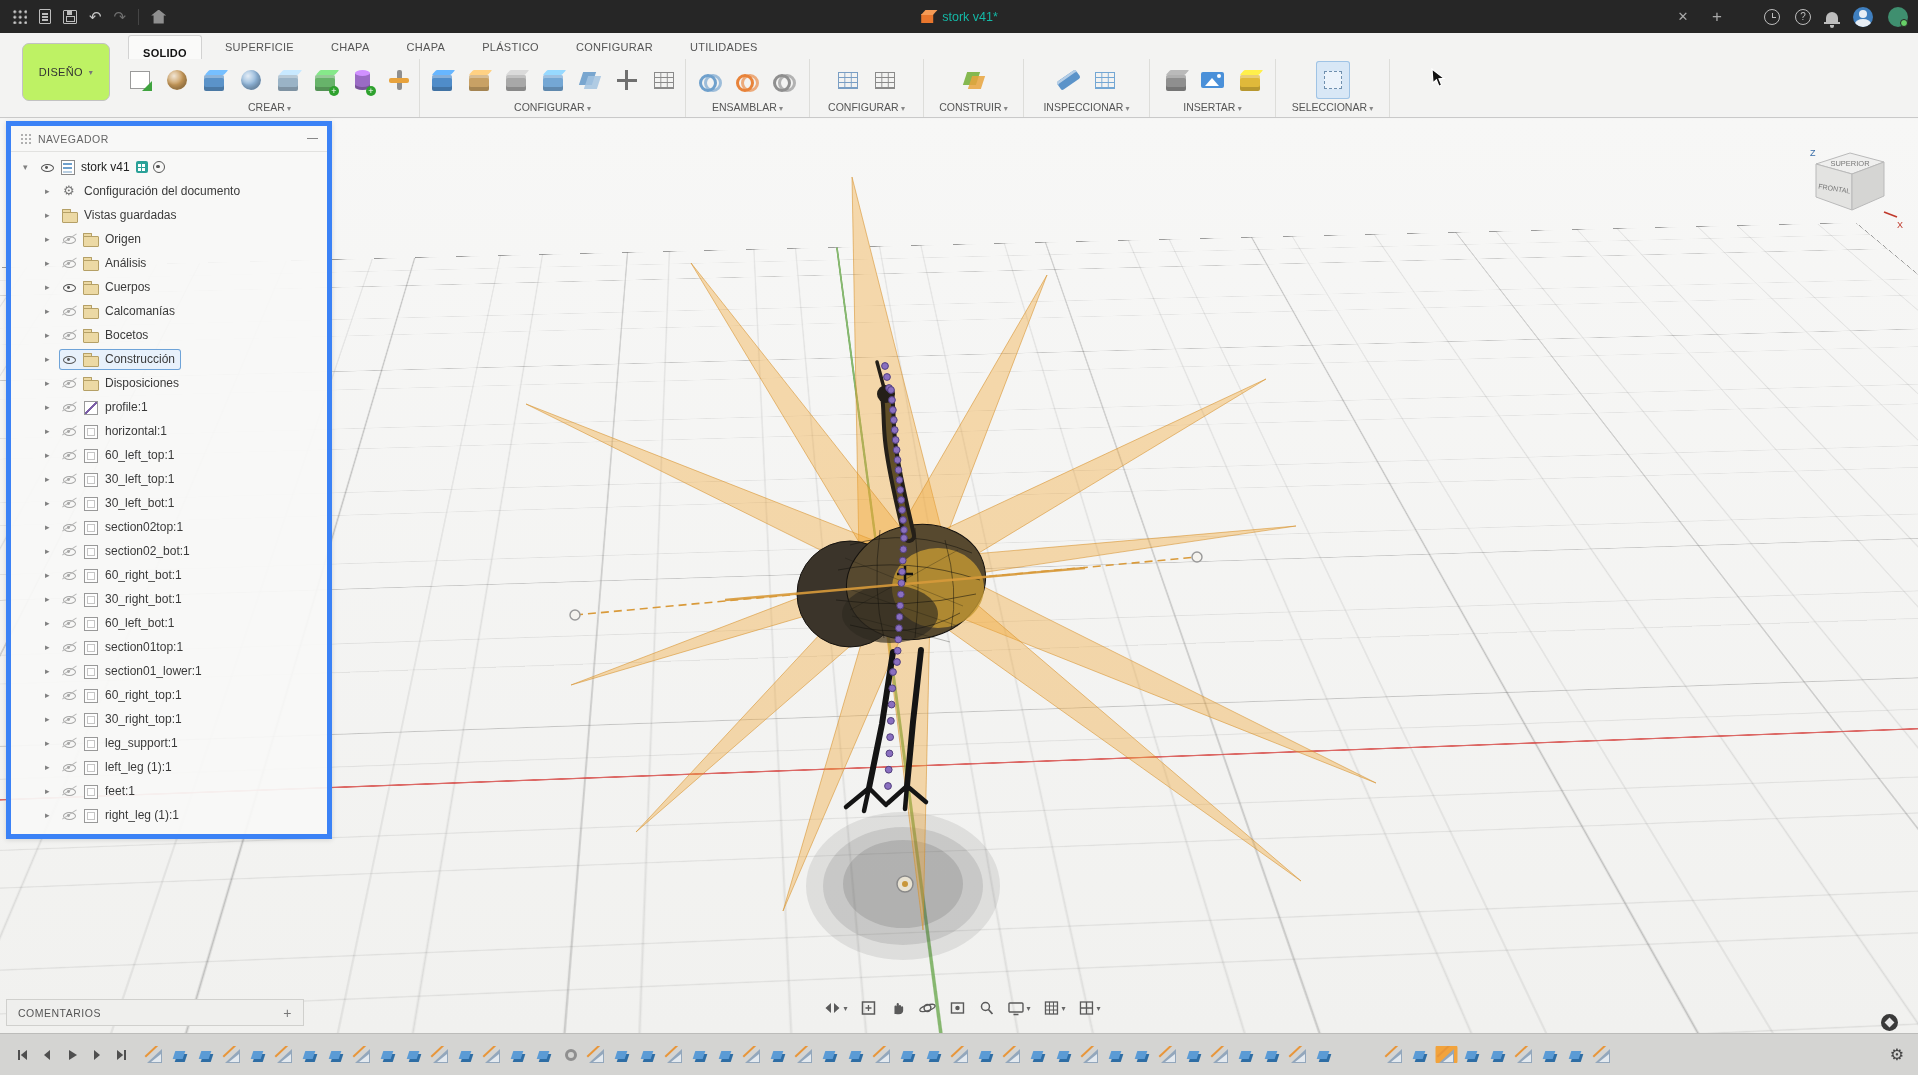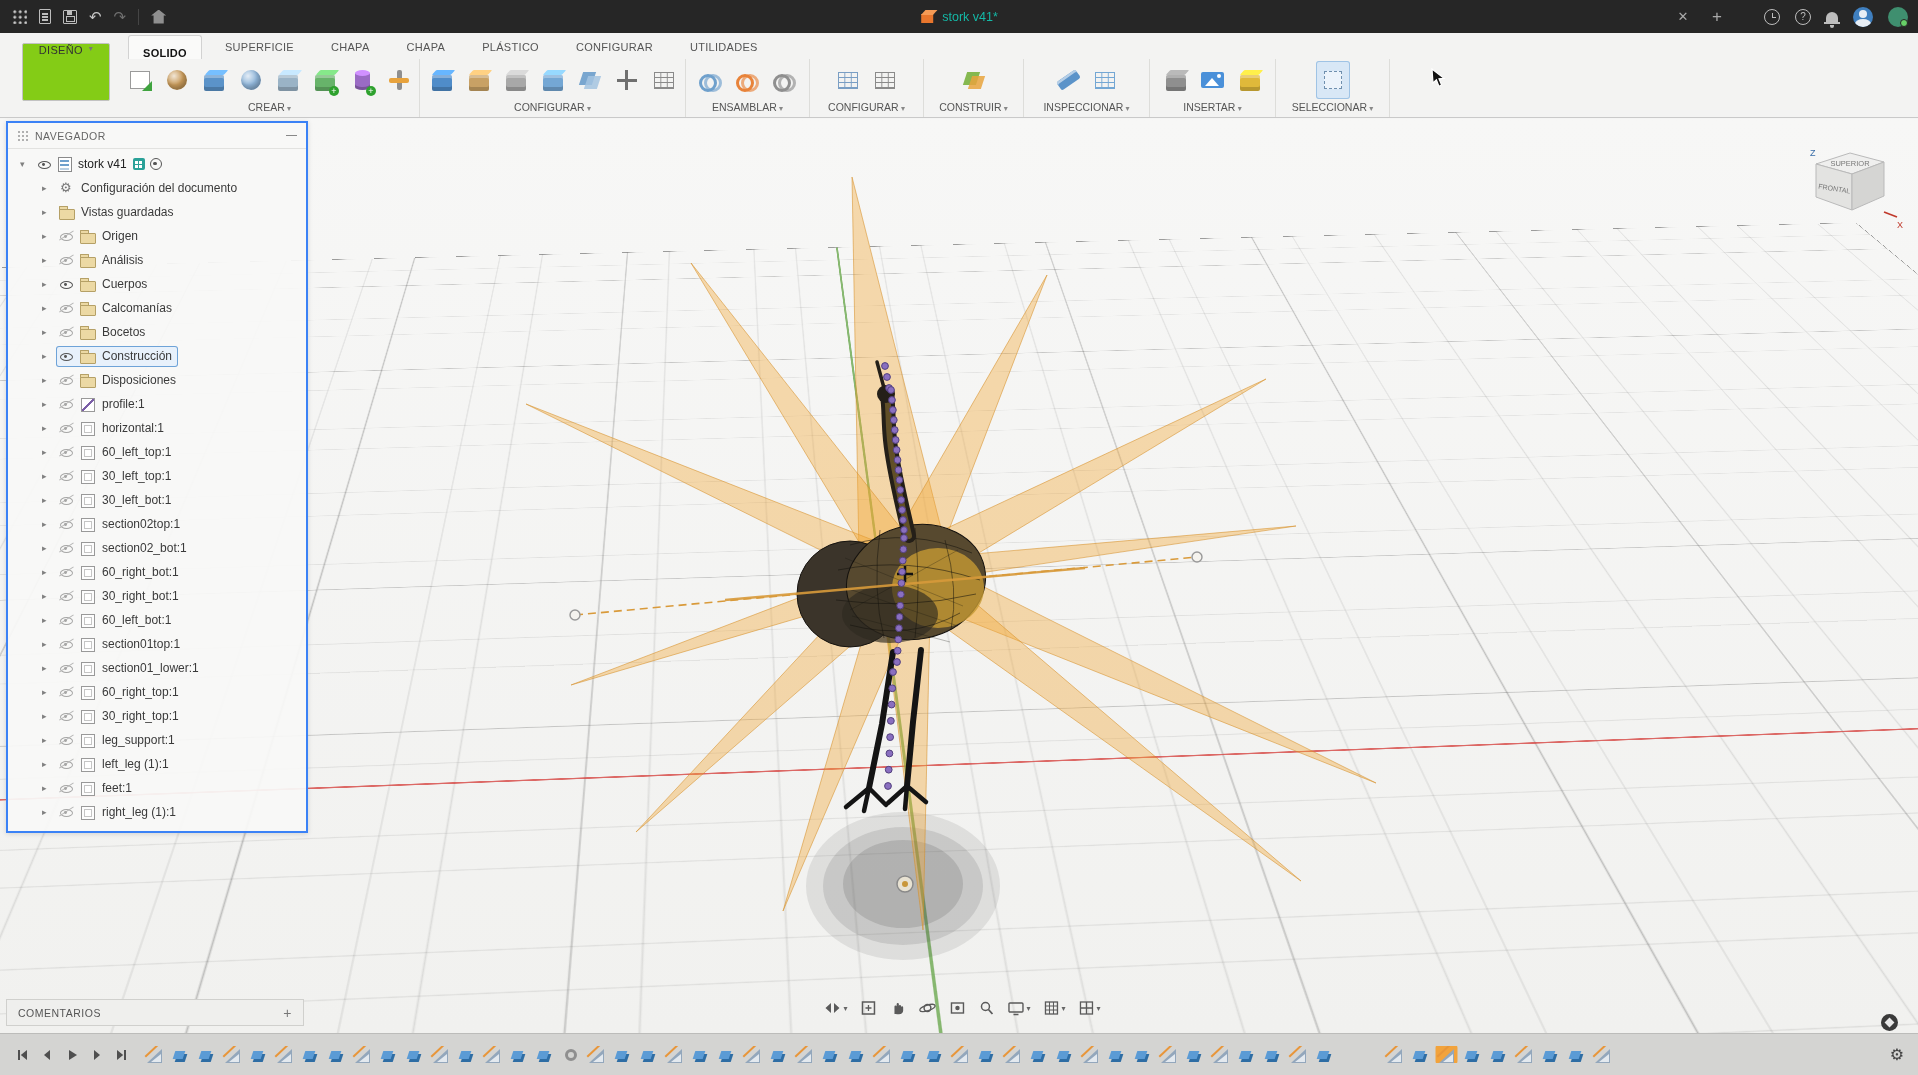--- a/index.html
+++ b/index.html
@@ -36,21 +36,21 @@
   .i-bell::after { content:""; position:absolute; left:-2px; top:10px; width:16px; height:2px; background:#bdbdbd; }
   .i-bell::before { content:""; position:absolute; left:4px; top:13px; width:4px; height:3px; background:#bdbdbd; border-radius:0 0 3px 3px; }
   .i-avatar { width:20px; height:20px; border-radius:50%; background:#3f7fbf; overflow:hidden; }
   .i-avatar::before { content:""; position:absolute; left:6px; top:3px; width:8px; height:8px; border-radius:50%; background:#e8eef5; }
   .i-avatar::after { content:""; position:absolute; left:2px; top:12px; width:16px; height:10px; border-radius:50% 50% 0 0; background:#e8eef5; }
   .i-avatar2 { width:20px; height:20px; border-radius:50%; background:#3f8f6f; }
   .i-avatar2::after { content:""; position:absolute; right:0; bottom:0; width:6px; height:6px; border-radius:50%; background:#67d067; border:1.5px solid #262626; }
 
   
   #ribbon { position:absolute; top:33px; left:0; right:0; height:85px; background:#f3f3f2; border-bottom:1px solid #c9c9c9; z-index:40; }
-  #design-btn { position:absolute; left:22px; top:10px; width:88px; height:58px; background:#84cc16; border:1px solid #c2c2c2; border-radius:2px; display:flex; justify-content:center; font-size:11px; color:#333; letter-spacing:.3px; }
+  #design-btn { position:absolute; left:22px; top:10px; width:88px; height:58px; background:#bef264; border:1px solid #c2c2c2; border-radius:7px; display:flex; align-items:center; justify-content:center; font-size:11px; color:#333; letter-spacing:.3px; }
   #design-btn::after { content:"▾"; font-size:8px; color:#777; margin-left:6px; }
   #tabs { position:absolute; left:128px; top:1px; height:25px; display:flex; align-items:flex-end; }
   .rtab { padding:0 14px; margin-right:9px; font-size:11px; color:#555; display:flex; align-items:center; height:24px; letter-spacing:.3px; }
   .rtab.active { color:#111; font-weight:bold; background:#fafaf9; border:1px solid #d2d2d2; border-bottom:none; border-radius:3px 3px 0 0;align-items:flex-end; }
   #tools { position:absolute; left:120px; top:26px; height:58px; display:flex; align-items:stretch; }
   .grp { position:relative; display:flex; flex-direction:column; align-items:center; border-right:1px solid #ddddda; padding:1px 4px 0; }
   .grp-icons { display:flex; align-items:center; justify-content:center; gap:3px; height:40px; }
   .grp-label { font-size:10.5px; color:#555; margin-top:1px; }
   .grp-label::after { content:" ▾"; font-size:8px; color:#888; }
   .ric { width:34px; height:38px; display:flex; align-items:center; justify-content:center; position:relative; border-radius:3px; }
@@ -100,21 +100,21 @@
   .axis-y { position:absolute; top:0; bottom:0; left:50%; width:3px; margin-left:-1.5px; background:rgba(106,168,79,.8); }
   #scene { position:absolute; inset:0; z-index:22; pointer-events:none; }
   #viewcube { position:absolute; right:14px; top:140px; z-index:25; }
   #navbar3d { position:absolute; top:998px; left:962px; transform:translateX(-50%); display:flex; align-items:center; gap:7px; z-index:25; }
   .nb-item { display:flex; align-items:center; gap:2px; padding:2px 3px; border-radius:3px; }
   .nb-caret { font-size:8px; color:#666; }
   #corner-widget { position:absolute; right:20px; top:1014px; width:17px; height:17px; border-radius:50%; background:#3a3a3a; z-index:45; }
   #corner-widget::after { content:""; position:absolute; left:5px; top:5px; width:7px; height:7px; background:#e8e8e8; transform:rotate(45deg); }
 
   
-  #navigator { position:absolute; left:6px; top:121px; width:302px; z-index:30; background:rgba(248,248,247,.94); border:2px solid #3b82f6; box-shadow:0 1px 5px rgba(0,0,0,.13); font-size:12px; }
+  #navigator { position:absolute; left:6px; top:121px; width:326px; z-index:30; background:rgba(248,248,247,.94); border:5px solid #3b82f6; box-shadow:0 1px 5px rgba(0,0,0,.13); font-size:12px; }
   .nav-header { height:26px; display:flex; align-items:center; padding:0 9px; color:#666; font-size:10.5px; letter-spacing:.5px; border-bottom:1px solid #e2e2e0; }
   .nav-grip { width:11px; height:11px; margin-right:7px; background:radial-gradient(#b0b0b0 1.1px, transparent 1.3px); background-size:4px 4px; }
   .nav-min { margin-left:auto; width:11px; border-top:1.5px solid #888; }
   .nav-body { padding:3px 0 7px; }
   .nav-row { display:flex; align-items:center; height:24px; padding-left:34px; color:#3a3a3a; }
   .nav-row.root { padding-left:12px; color:#222; }
   .nav-row .chev { width:15px; color:#808080; font-size:9px; flex:none; }
   .rowbox { display:flex; align-items:center; padding:2px 5px 2px 2px; border-radius:2px; }
   .nav-row.selected .rowbox { background:#e8f1fb; box-shadow:0 0 0 1px #6ea3d8; }
   .eye { position:relative; width:16px; height:15px; margin-right:5px; flex:none; display:none; }

